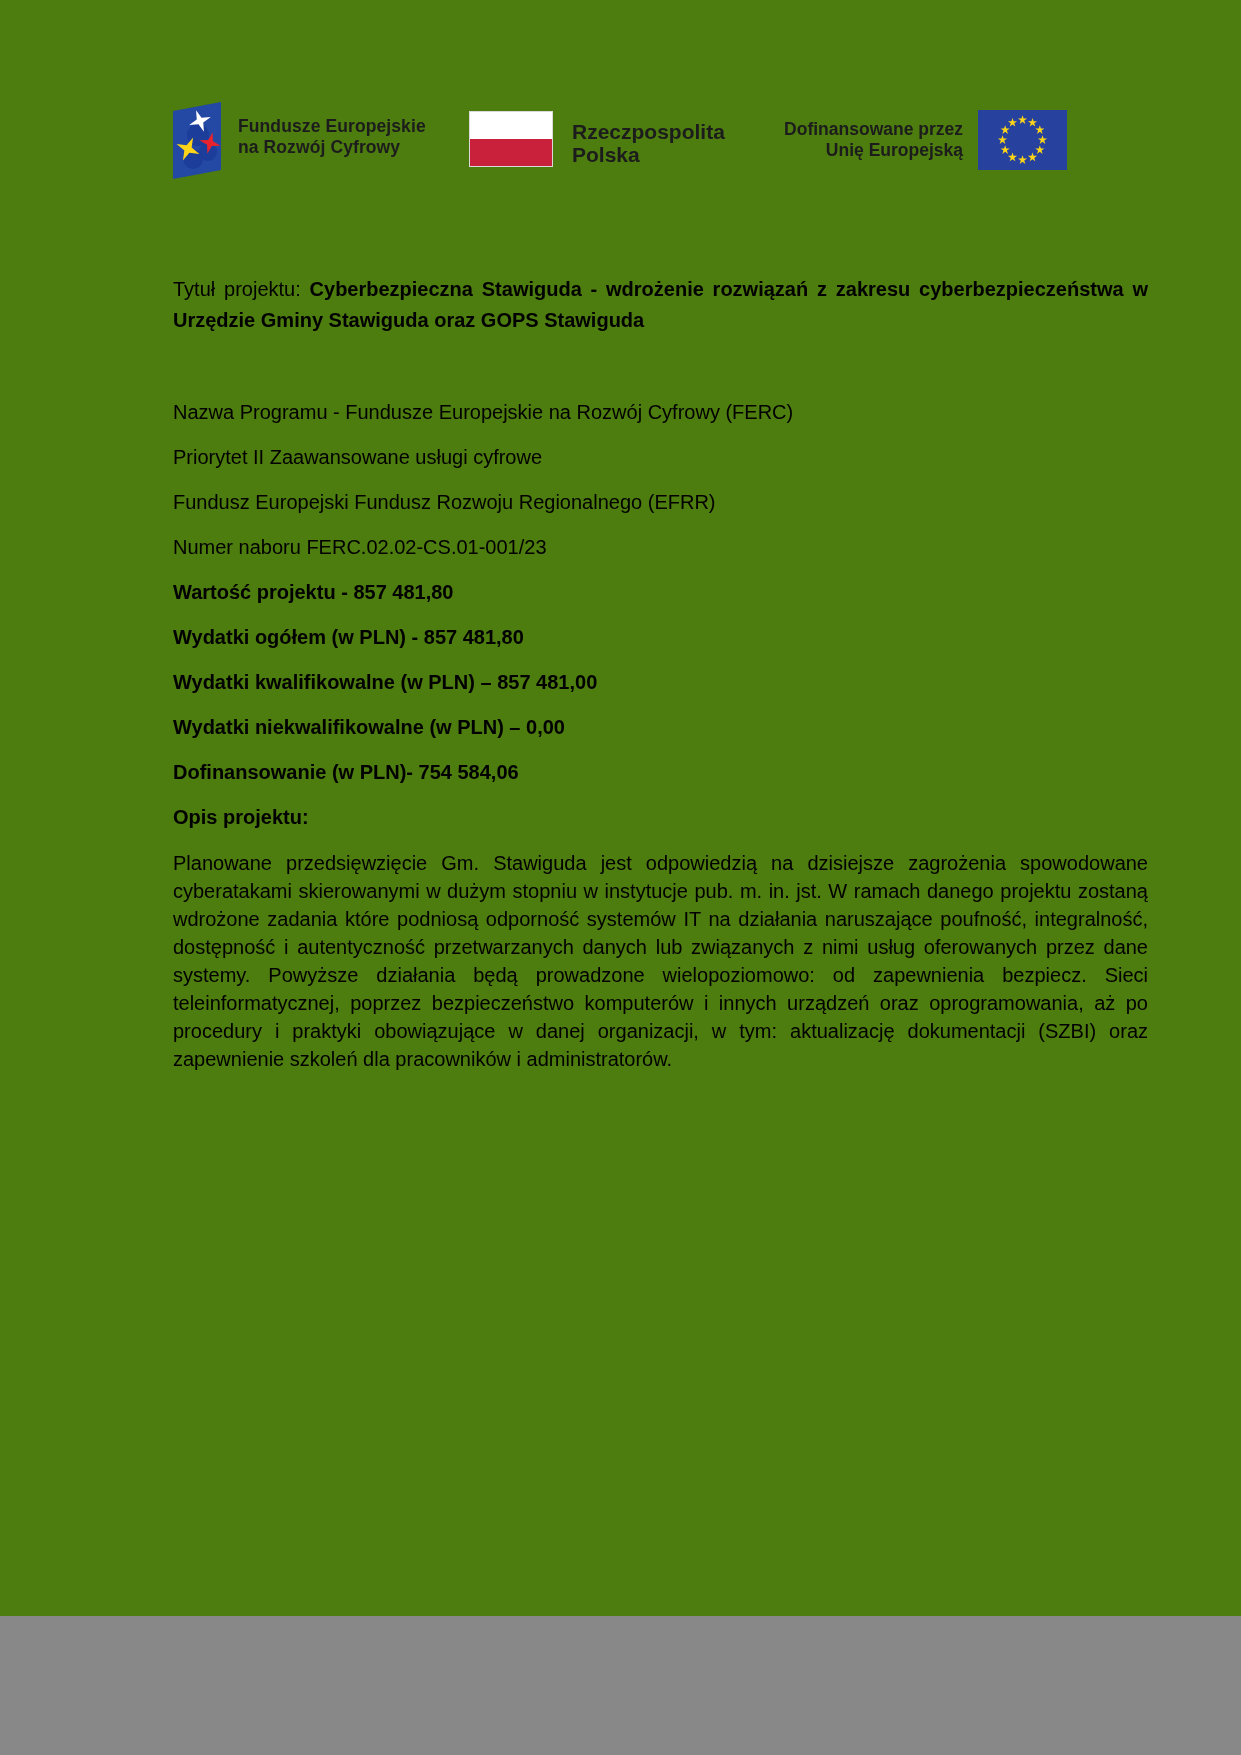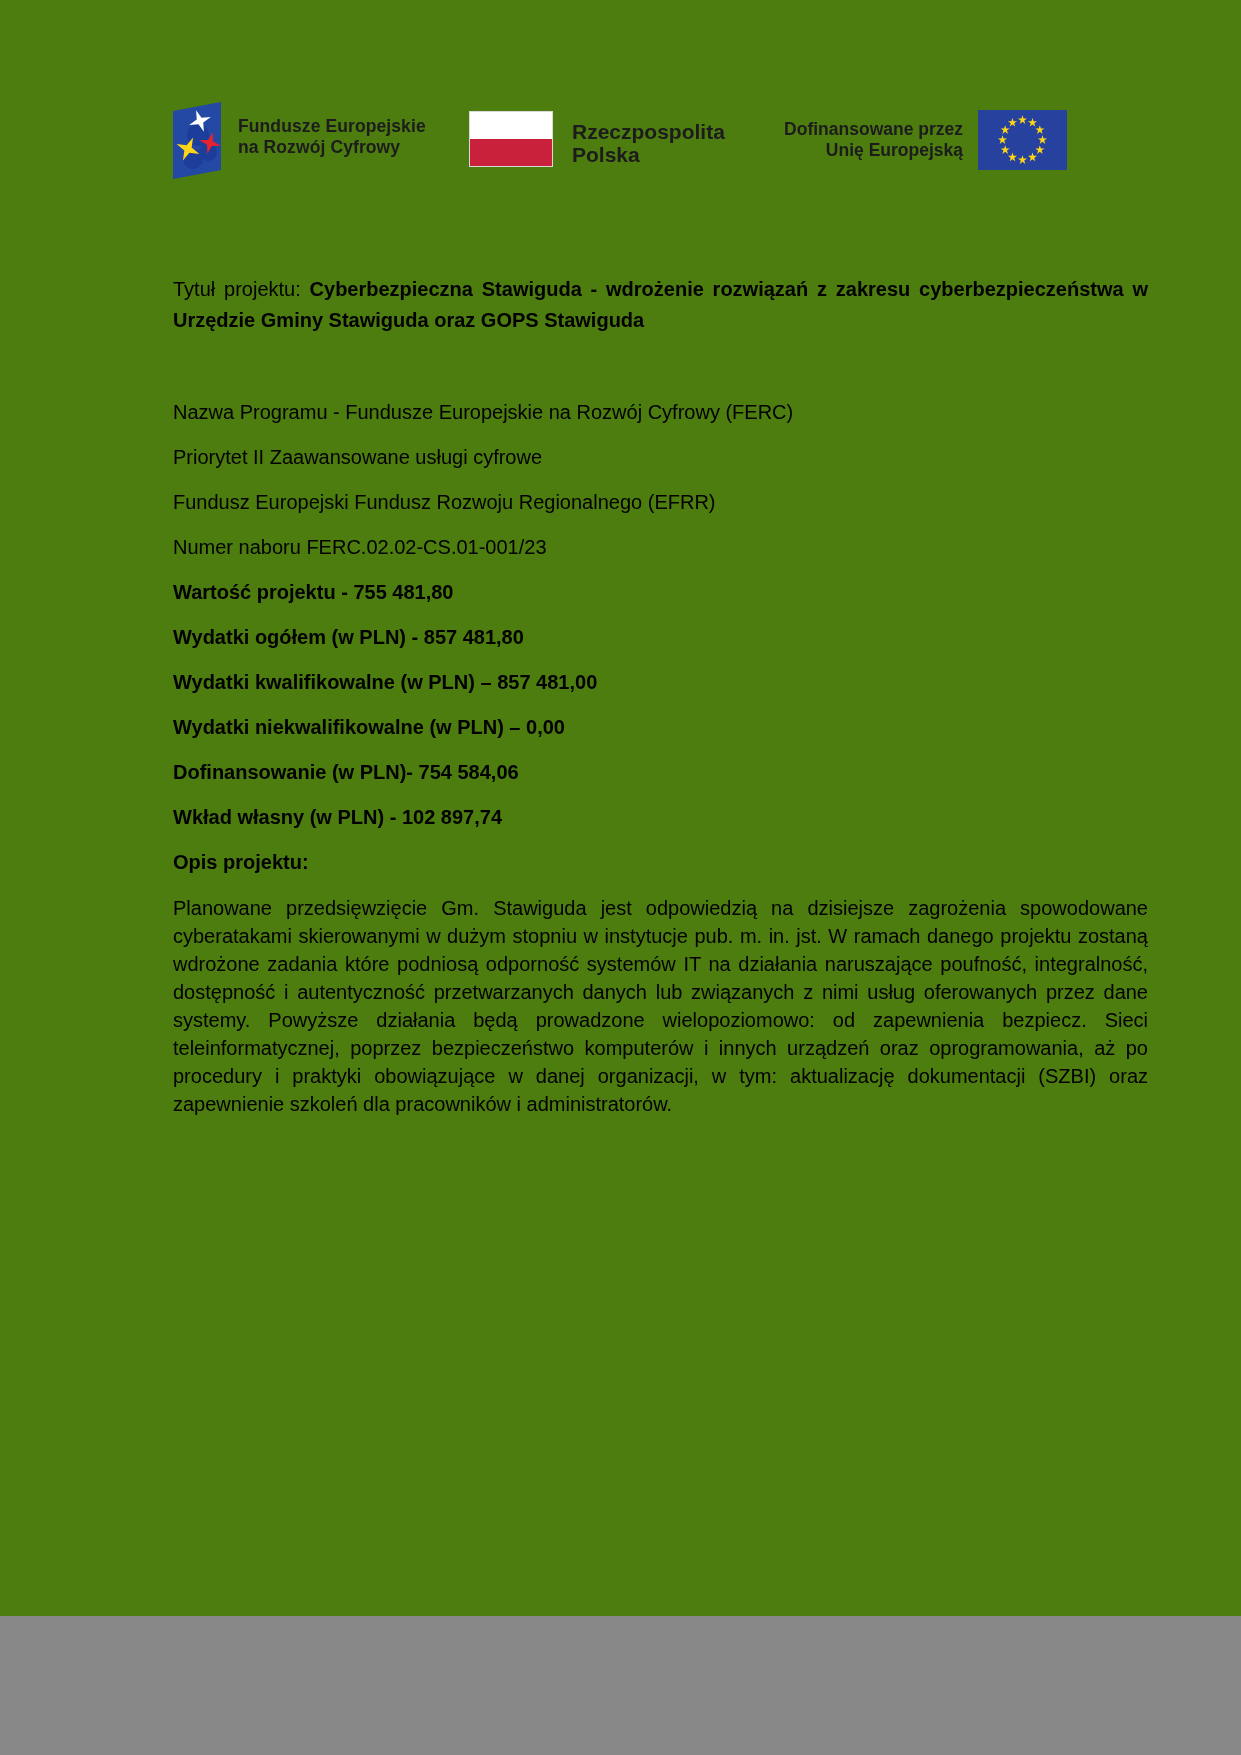--- a/index.html
+++ b/index.html
@@ -108,25 +108,24 @@
   </svg>
 
   <div class="body">
     <p class="title"><span class="label">Tytuł projektu:</span> <span class="b">Cyberbezpieczna Stawiguda - wdrożenie rozwiązań z zakresu cyberbezpieczeństwa w Urzędzie Gminy Stawiguda oraz GOPS Stawiguda</span></p>
 
     <div class="details">
       <p>Nazwa Programu - Fundusze Europejskie na Rozwój Cyfrowy (FERC)</p>
       <p>Priorytet II Zaawansowane usługi cyfrowe</p>
       <p>Fundusz Europejski Fundusz Rozwoju Regionalnego (EFRR)</p>
       <p>Numer naboru FERC.02.02-CS.01-001/23</p>
-      <p class="b">Wartość projektu - 755 481,80</p>
+      <p class="b">Wartość projektu - 857 481,80</p>
       <p class="b">Wydatki ogółem (w PLN) - 857 481,80</p>
       <p class="b">Wydatki kwalifikowalne (w PLN) – 857 481,00</p>
       <p class="b">Wydatki niekwalifikowalne (w PLN) – 0,00</p>
       <p class="b">Dofinansowanie (w PLN)- 754 584,06</p>
-      <p class="b">Wkład własny (w PLN) - 102 897,74</p>
       <p class="b">Opis projektu:</p>
     </div>
 
     <p class="desc">Planowane przedsięwzięcie Gm. Stawiguda jest odpowiedzią na dzisiejsze zagrożenia spowodowane cyberatakami skierowanymi w dużym stopniu w instytucje pub. m. in. jst. W ramach danego projektu zostaną wdrożone zadania które podniosą odporność systemów IT na działania naruszające poufność, integralność, dostępność i autentyczność przetwarzanych danych lub związanych z nimi usług oferowanych przez dane systemy. Powyższe działania będą prowadzone wielopoziomowo: od zapewnienia bezpiecz. Sieci teleinformatycznej, poprzez bezpieczeństwo komputerów i innych urządzeń oraz oprogramowania, aż po procedury i praktyki obowiązujące w danej organizacji, w tym: aktualizację dokumentacji (SZBI) oraz zapewnienie szkoleń dla pracowników i&nbsp;administratorów.</p>
   </div>
 
 </div>
 
 </body></html>

